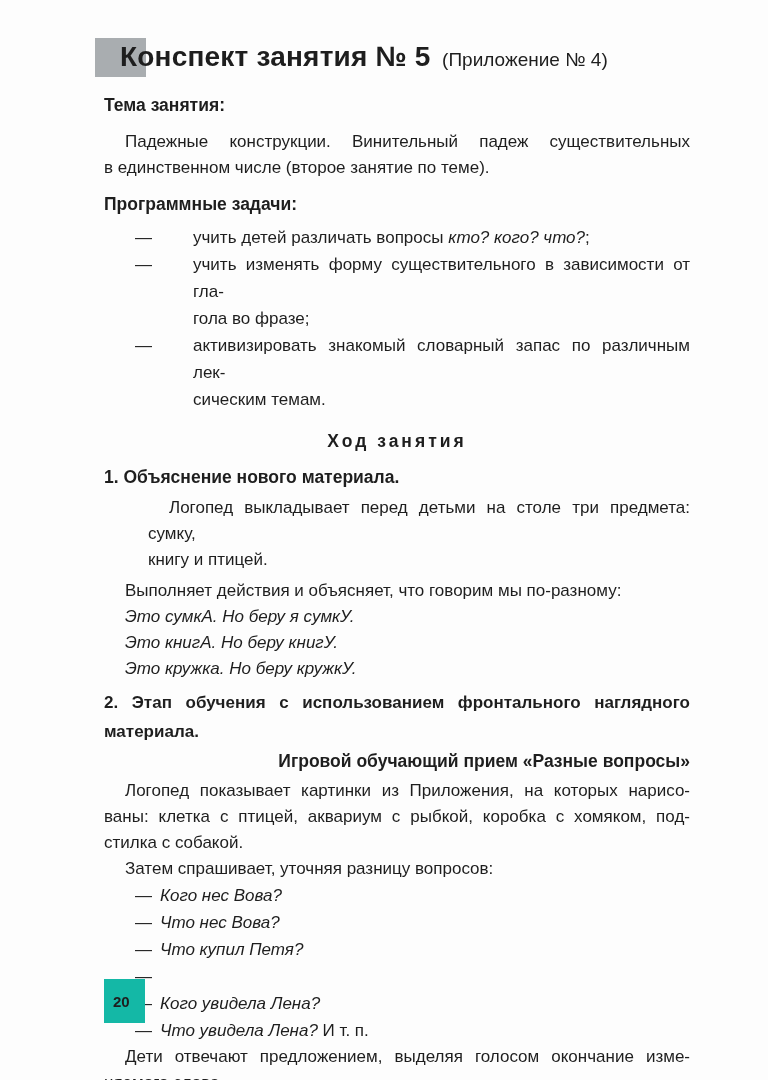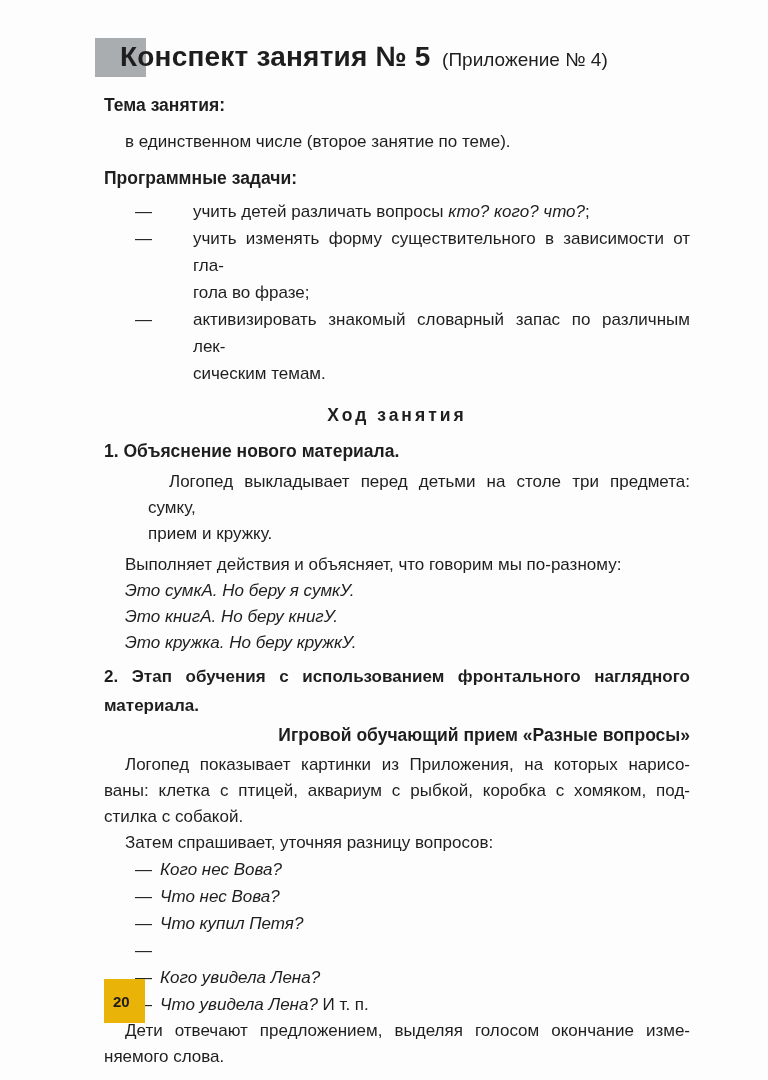--- a/index.html
+++ b/index.html
@@ -38,38 +38,39 @@
   .q .qi{font-style:italic;}
   .q .qp{font-style:normal;margin-top:45px;}
 
   .ex{font-style:italic;font-size:17px;line-height:26px;padding-left:21px;}.mt5{margin-top:5px;}.mt6{margin-top:6px;}.mt7{margin-top:7px;margin-left:44px;}
   .mt9{margin-top:9px;}.mt10{margin-top:18px;}.mt13{margin-top:13px;}
   .mt15{margin-top:15px;}
 
   
   .pagebox{
     position:absolute;left:104px;top:979px;width:41px;height:44px;
-    background:#eab308;display:flex;align-items:center;
+    background:#14b8a6;display:flex;align-items:center;
   }
   .pagebox span{font-weight:700;font-size:15px;margin-left:9px;color:#1e1e1e;}
 </style>
 </head>
 <body>
 
 <div class="page">
   <div class="content">
 
     <div class="title-row">
       <span class="sq"></span>
       <span class="t-main">Конспект занятия № 5</span>
       <span class="t-suffix">(Приложение № 4)</span>
     </div>
 
     <div class="h mt13">Тема занятия:</div>
     <div class="para ind mt13">
+        <div class="ln jl">Падежные конструкции. Винительный падеж существительных</div>
         <div class="ln">в единственном числе (второе занятие по теме).</div>
       </div>
 
     <div class="h mt13">Программные задачи:</div>
 
     <div class="task mt9">
       <span class="dash">—</span>
       <span class="tx"><span>учить детей различать вопросы </span><i>кто? кого? что?</i><span>;</span></span>
     </div>
     <div class="task">
@@ -85,21 +86,21 @@
           <div class="ln jl">активизировать знакомый словарный запас по различным лек-</div>
           <div class="ln">сическим темам.</div>
         </span>
     </div>
 
     <div class="course-h mt10">Ход занятия</div>
 
     <div class="h mt15">1. Объяснение нового материала.</div>
     <div class="para ind mt7">
         <div class="ln jl">Логопед выкладывает перед детьми на столе три предмета: сумку,</div>
-        <div class="ln">прием и кружку.</div>
+        <div class="ln">книгу и птицей.</div>
       </div>
     <div class="plain-ind mt5">Выполняет действия и объясняет, что говорим мы по-разному:</div>
     <div>
       <div class="ex">Это сумкА. Но беру я сумкУ.</div>
       <div class="ex">Это книгА. Но беру книгУ.</div>
       <div class="ex">Это кружка. Но беру кружкУ.</div>
     </div>
 
     <div class="h para mt6" style="line-height:29px;">
         <div class="ln jl">2. Этап обучения с использованием фронтального наглядного</div>

